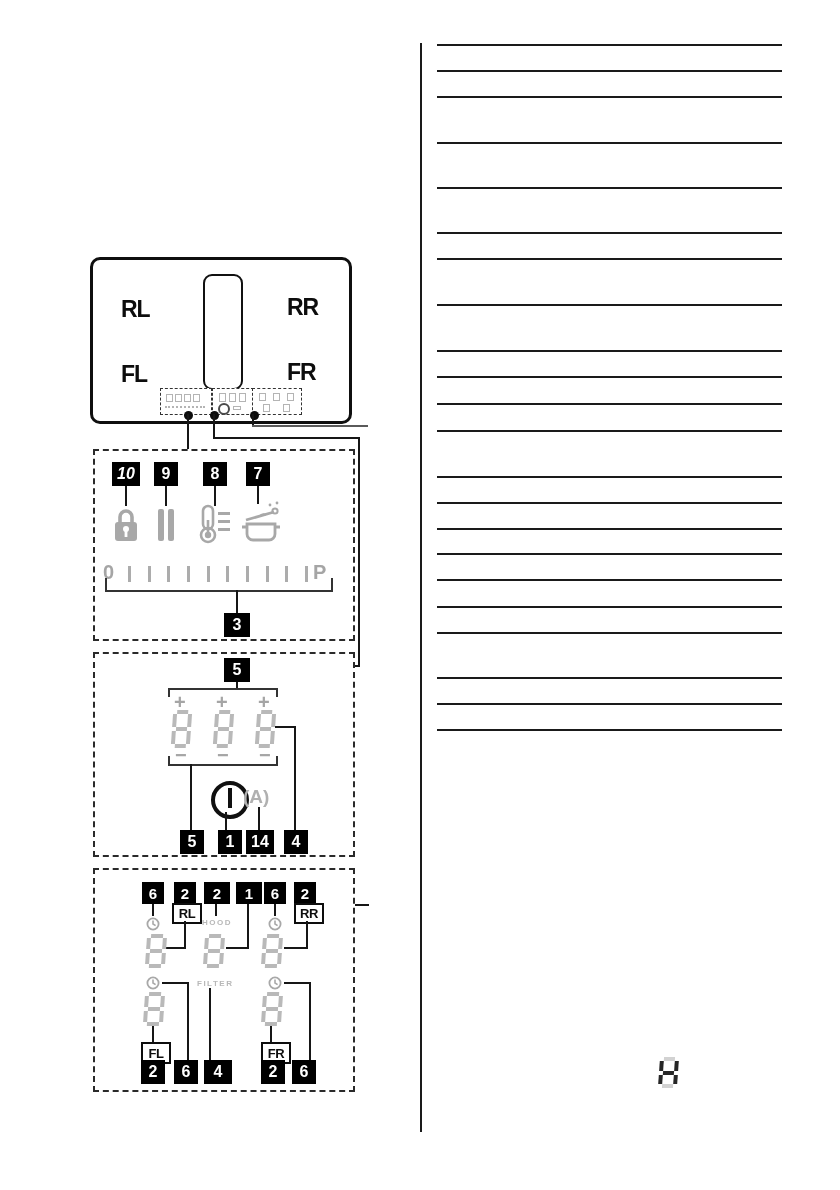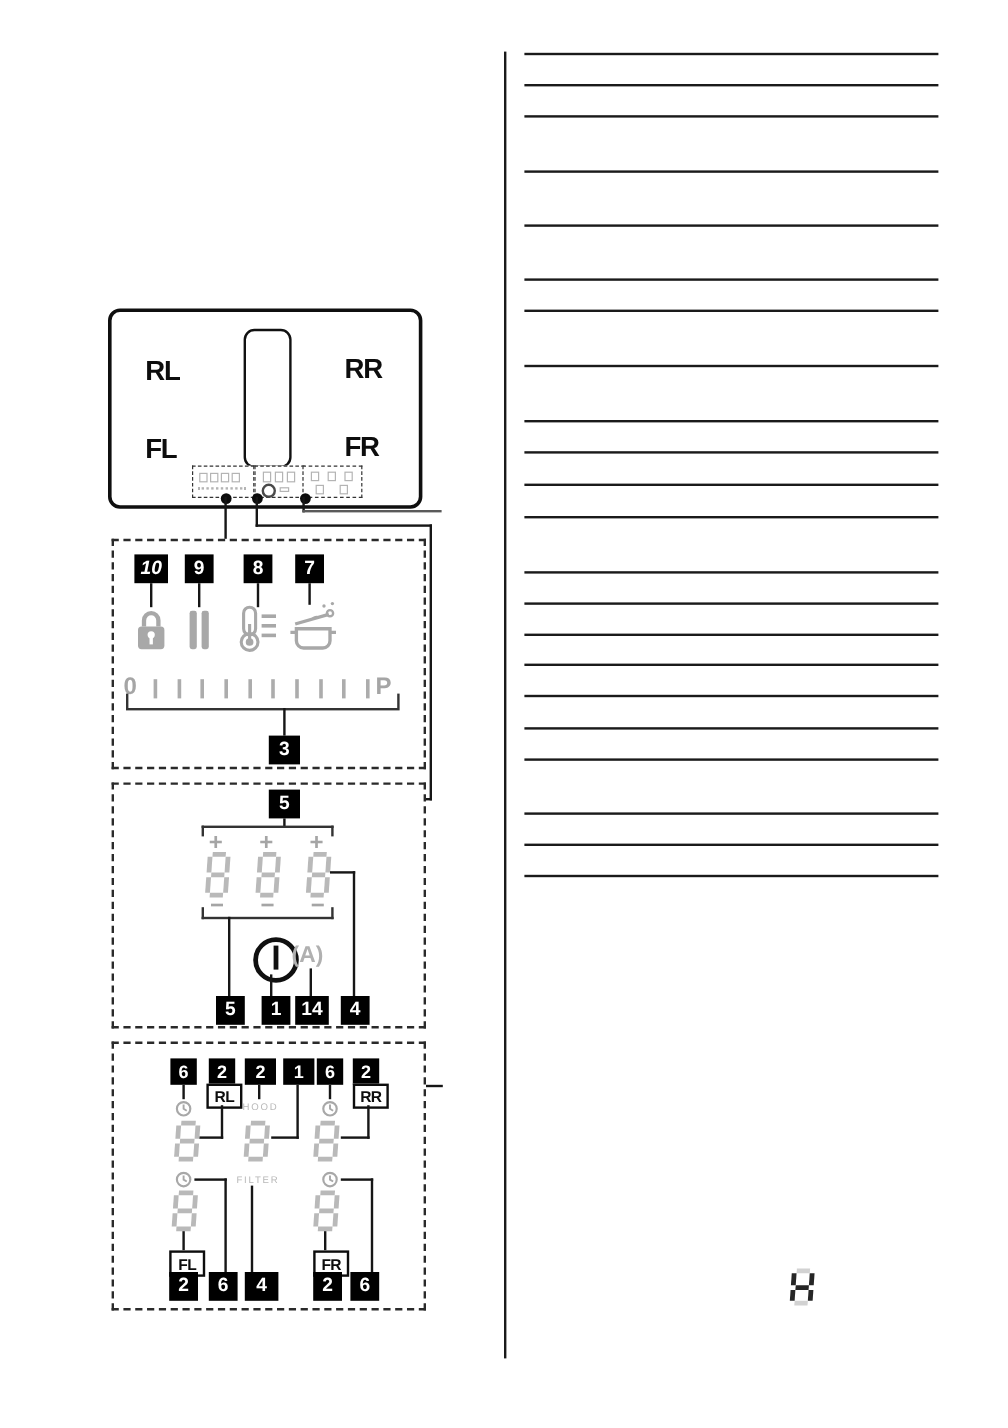--- a/index.html
+++ b/index.html
@@ -18,21 +18,21 @@
   
   .dbox{position:absolute;left:93px;width:258px;border:2px dashed #2a2a2a;background:#fff;}
   
   .tag{position:absolute;background:#000;color:#fff;font-weight:bold;font-size:16px;
        display:flex;align-items:center;justify-content:center;height:24px;width:24px;}
   .tag-sm{height:22px;width:22px;font-size:15px;}
   
   .zbox{position:absolute;background:#fff;border:2px solid #0d0d0d;color:#0d0d0d;font-weight:bold;font-size:13px;
         display:flex;align-items:center;justify-content:center;letter-spacing:-0.5px;}
   .gtxt{position:absolute;color:#a5a5a5;font-weight:bold;}
-  .tinylabel{position:absolute;color:#b8b8b8;font-weight:normal;font-size:8px;letter-spacing:1.5px;}
+  .tinylabel{position:absolute;color:#b8b8b8;font-weight:bold;font-size:8px;letter-spacing:1.5px;}
   
   .seg{position:absolute;transform:skewX(-4deg);}
   .seg span{position:absolute;display:block;}
   .seg-light .on{background:#b9b9b9;}
   .seg-dark .on{background:#262626;}
   .seg-dark .off{background:#d2d2d2;}
   
   .power{position:absolute;width:30px;height:30px;border:4px solid #101010;border-radius:50%;background:#fff;}
   .power .bar{position:absolute;left:50%;top:3px;width:4px;height:20px;margin-left:-2px;background:#101010;}
   .tick{width:3px;height:16px;background:#acacac;}

